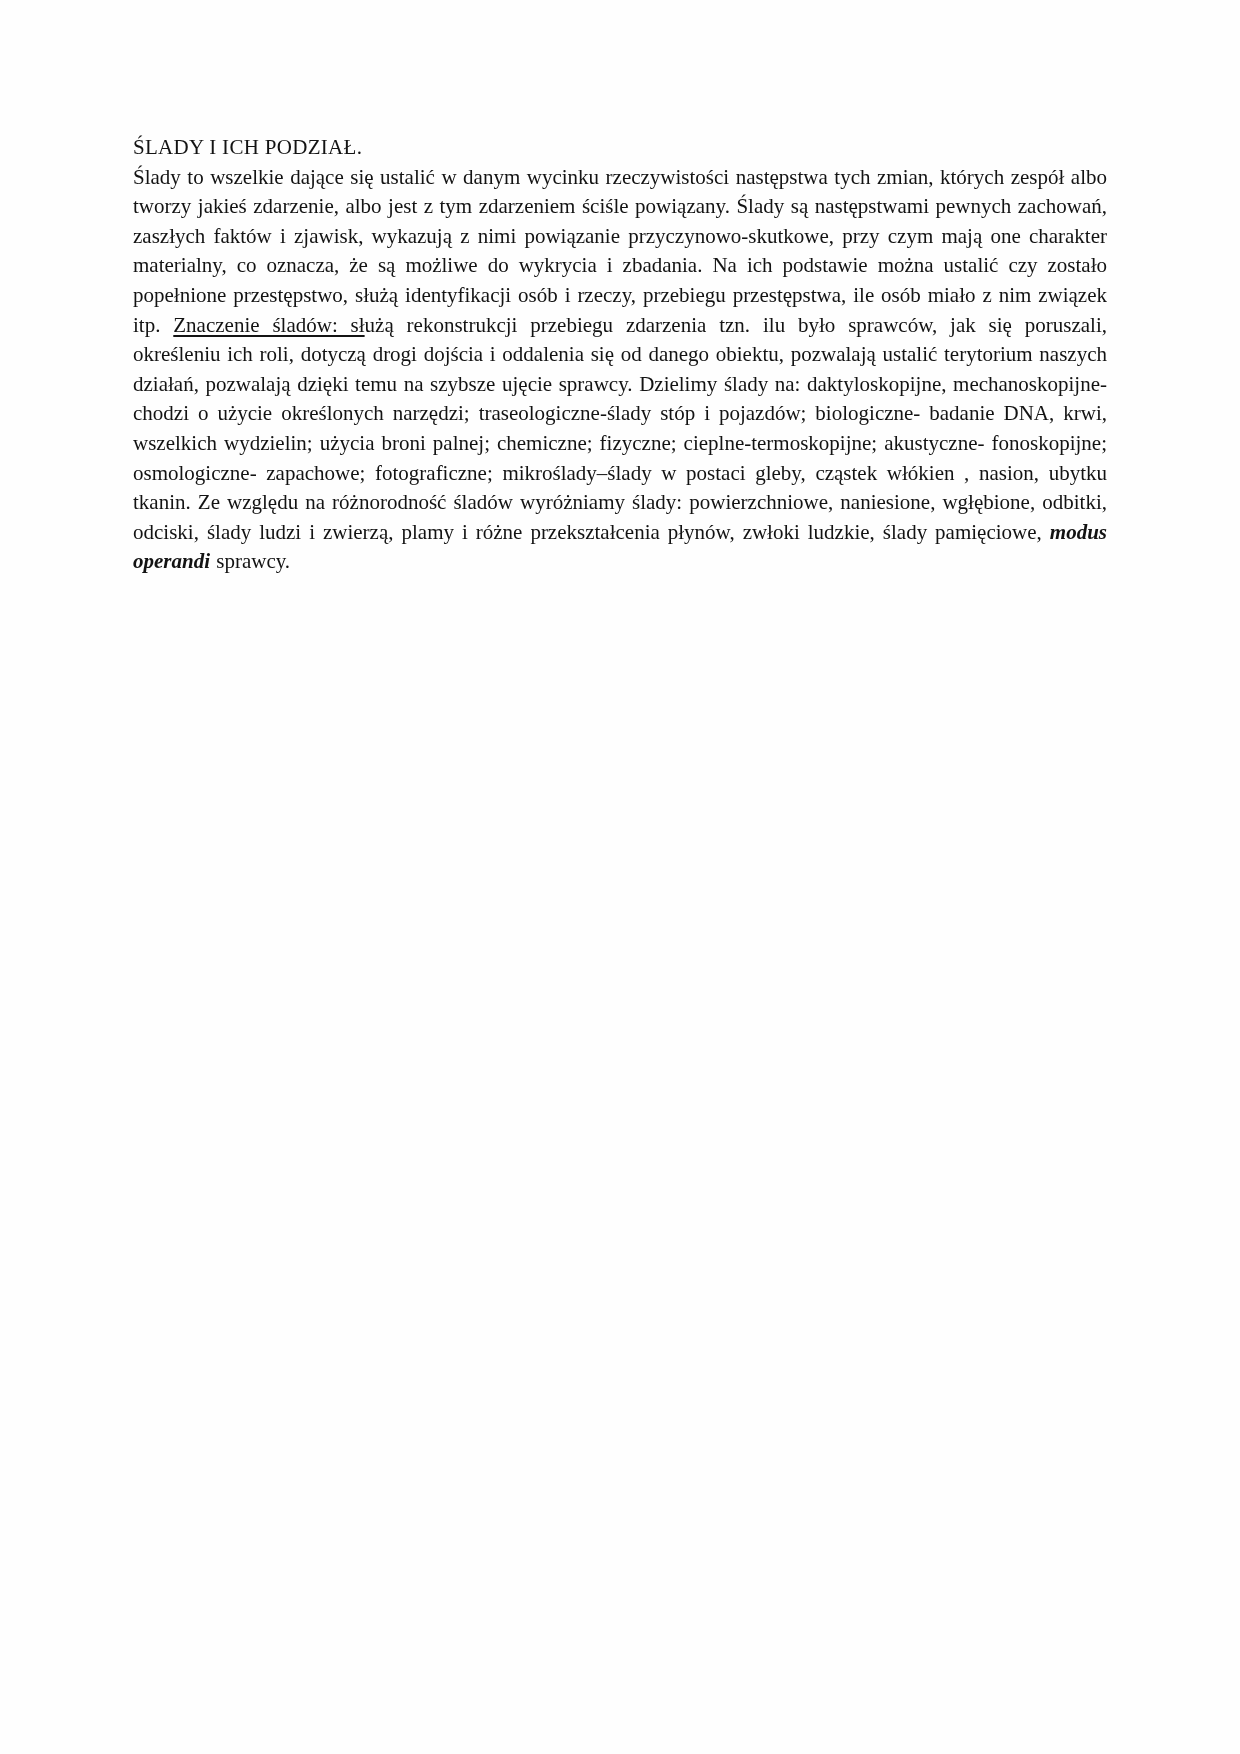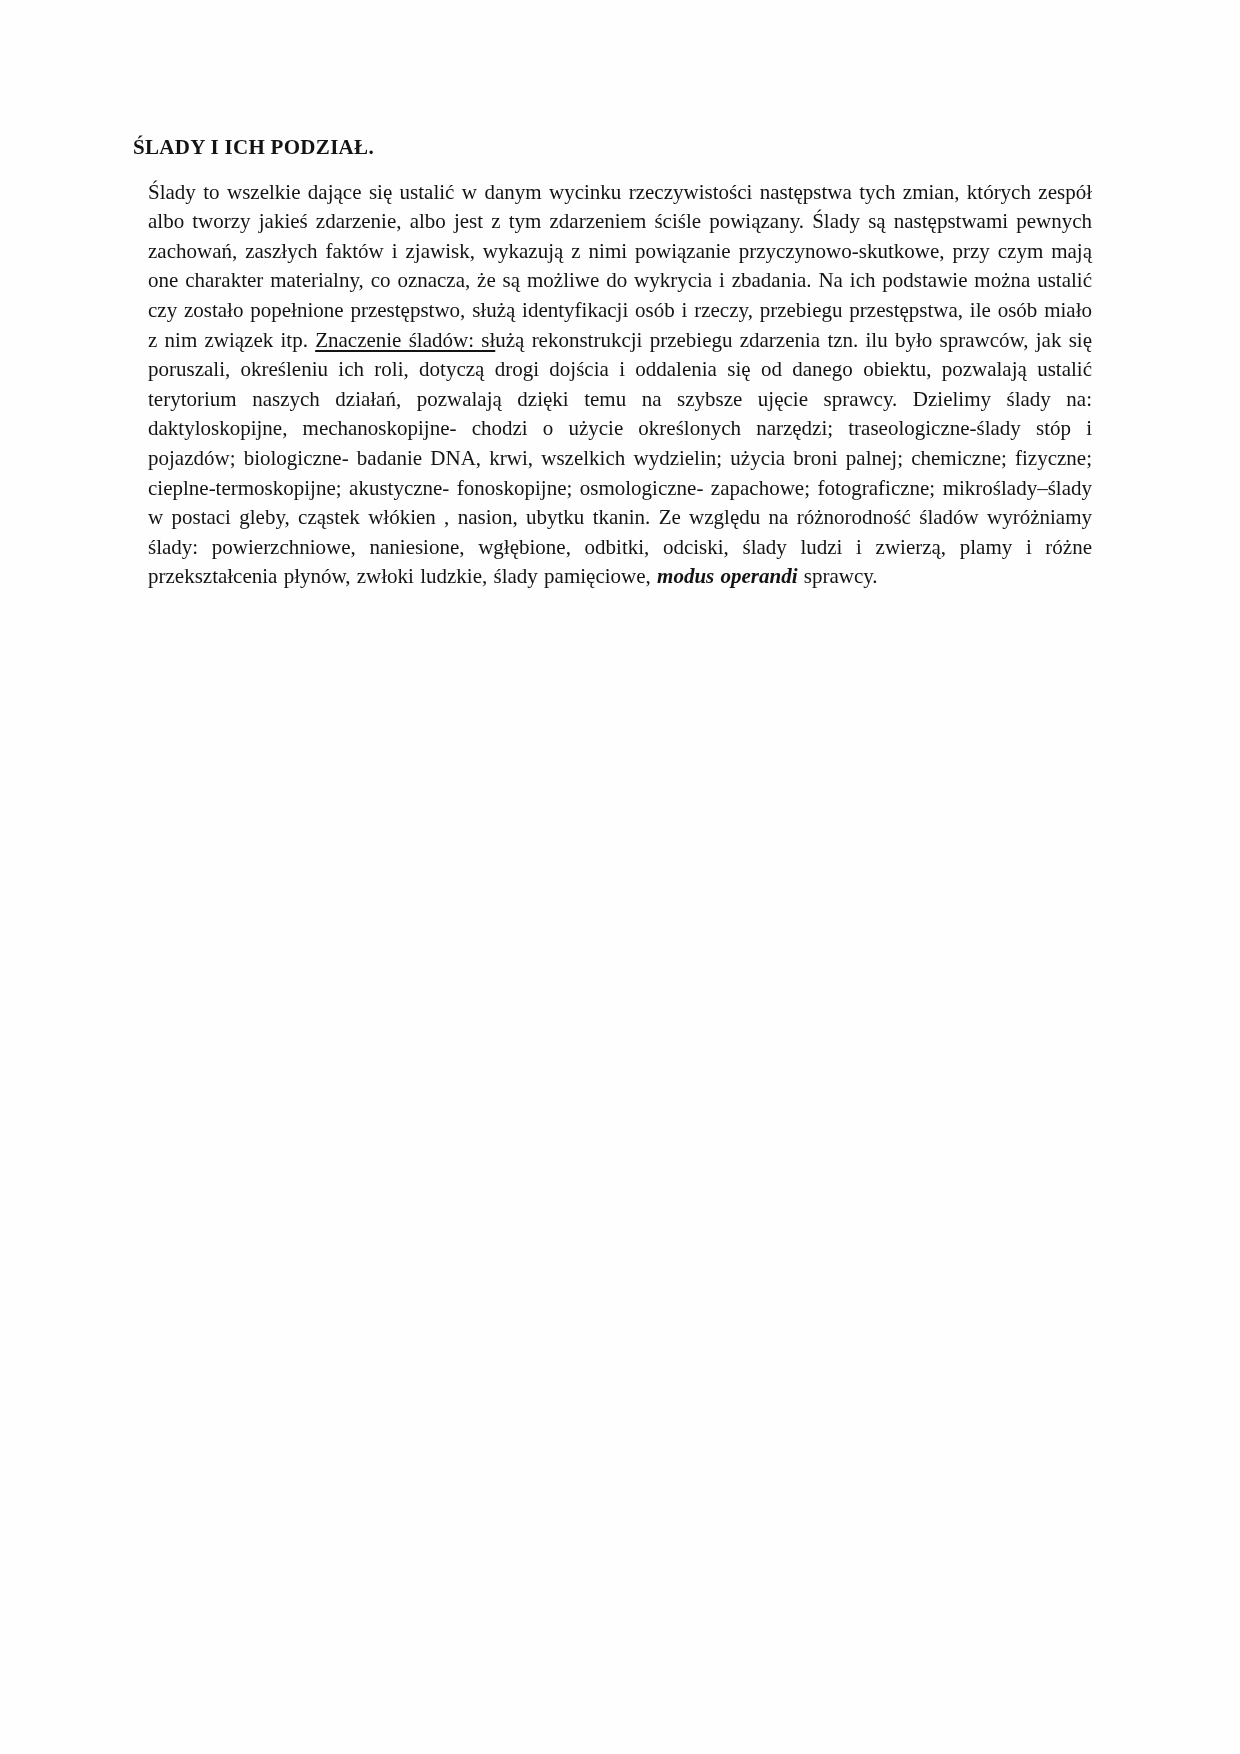--- a/index.html
+++ b/index.html
@@ -17,30 +17,30 @@
     overflow: hidden;
   }
   .content {
     position: absolute;
     left: 133px;
     top: 133px;
     width: 974px;
   }
   .doc-title {
     font-size: 21px;
-    font-weight: bold;
+    font-weight: normal;
     line-height: 29.6px;
     margin: 0;
     letter-spacing: 0.3px;
   }
   .doc-paragraph {
     font-size: 21px;
     line-height: 29.6px;
     text-align: justify;
-    margin: 15px;
+    margin: 0;
     word-spacing: 1px;
   }
   .seg-underline {
     text-decoration: underline;
     text-decoration-thickness: 2px;
     text-underline-offset: 3px;
   }
   .seg-bold-italic {
     font-weight: bold;
     font-style: italic;

